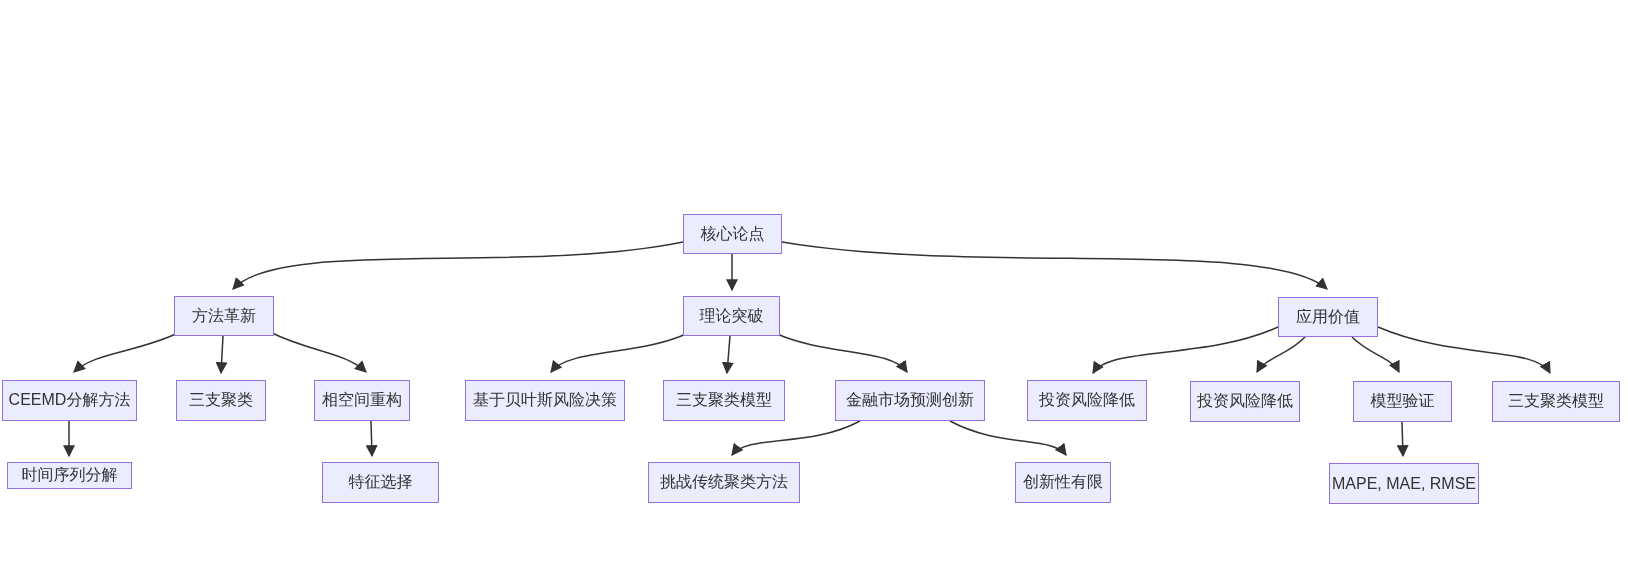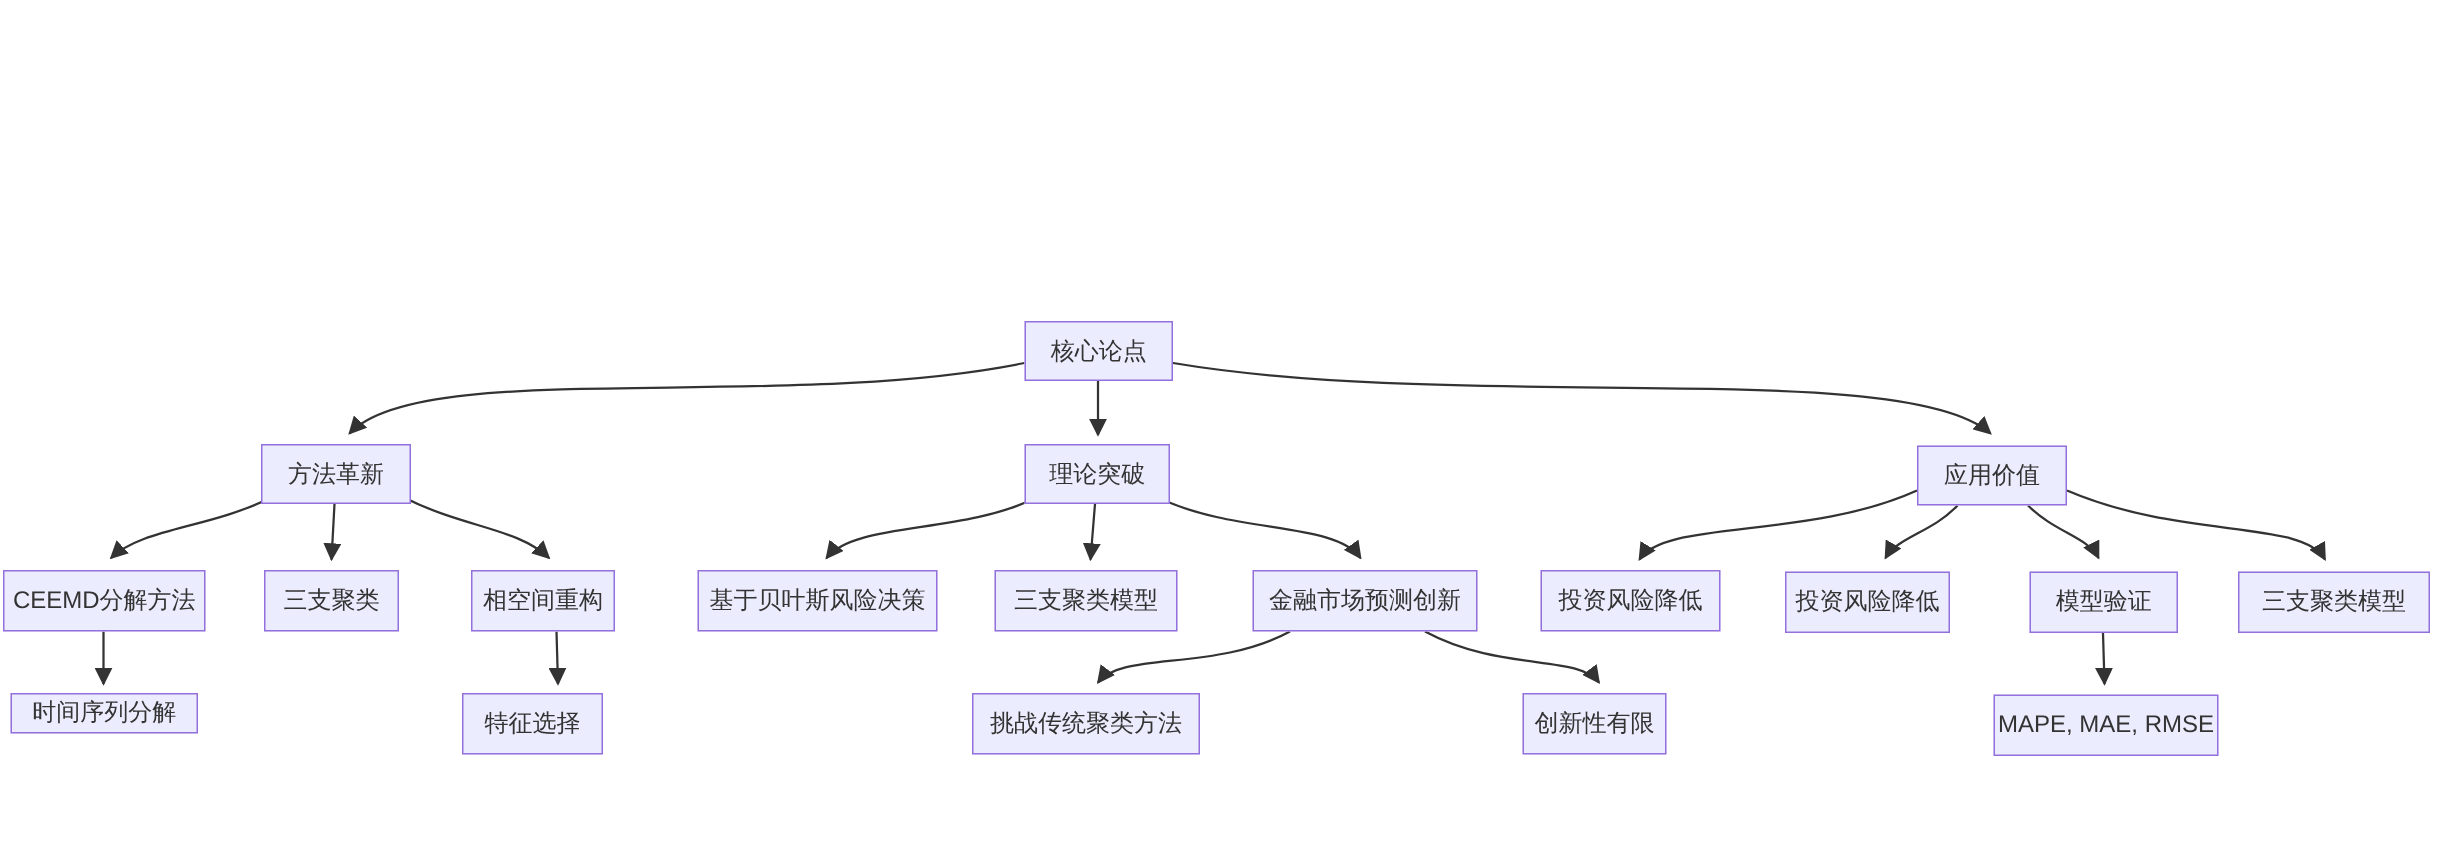--- a/index.html
+++ b/index.html
@@ -107,21 +107,21 @@
   <div class="node" style="left:1353px; top:381px; width:99px; height:41px;">
     <span>模型验证</span>
   </div>
   <div class="node" style="left:1492px; top:381px; width:128px; height:41px;">
     <span>三支聚类模型</span>
   </div>
 
   <div class="node" style="left:7px; top:462px; width:125px; height:27px;">
     <span>时间序列分解</span>
   </div>
-  <div class="node" style="left:308px; top:462px; width:94px; height:41px;">
+  <div class="node" style="left:322px; top:462px; width:117px; height:41px;">
     <span>特征选择</span>
   </div>
   <div class="node" style="left:648px; top:462px; width:152px; height:41px;">
     <span>挑战传统聚类方法</span>
   </div>
   <div class="node" style="left:1015px; top:462px; width:96px; height:41px;">
     <span>创新性有限</span>
   </div>
   <div class="node" style="left:1329px; top:463px; width:150px; height:41px;">
     <span>MAPE, MAE, RMSE</span>

